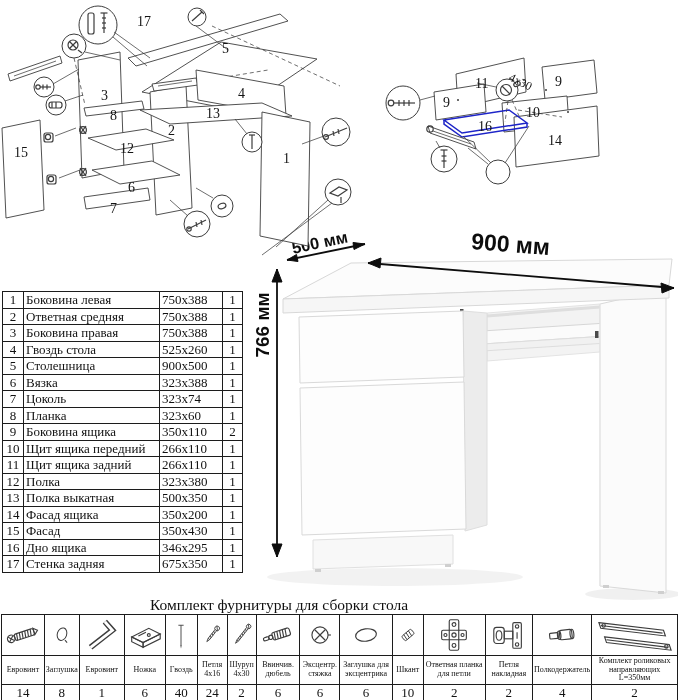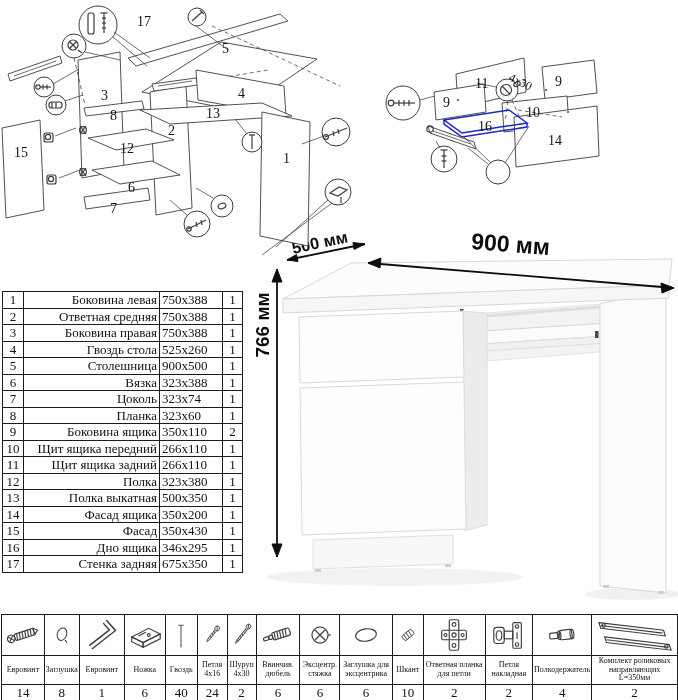--- a/index.html
+++ b/index.html
@@ -12,21 +12,21 @@
   .co{fill:#fff;stroke:#3d3d3d;stroke-width:1;}
   .num{font:14px "Liberation Serif",serif;fill:#141414;}
   .glyph{stroke:#3d3d3d;fill:none;stroke-width:1.2;}
   .gfill{fill:#3d3d3d;stroke:none;}
 
   
   table.parts{position:absolute;left:2px;top:291px;border-collapse:collapse;}
   table.parts td{border:1px solid #1c1c1c;font:13px "Liberation Serif",serif;
                  height:15.5px;padding:0 2px;line-height:1;white-space:nowrap;}
   td.c-num{width:16px;text-align:center;}
-  td.c-name{width:131px;text-align:right;}
+  td.c-name{width:131px;text-align:left;}
   td.c-size{width:58px;text-align:left;}
   td.c-qty{width:15px;text-align:center;}
 
   
   .hw-title{position:absolute;left:0;top:596px;width:558px;text-align:center;
             font:15.5px "Liberation Serif",serif;color:#111;}
   table.hw{position:absolute;left:1px;top:614px;border-collapse:collapse;table-layout:fixed;}
   table.hw td{border:1px solid #1c1c1c;text-align:center;vertical-align:middle;padding:0;}
   tr.hw-icons td{height:40px;}
   tr.hw-names td{height:17px;font:8px "Liberation Serif",serif;line-height:1.08;padding:1px 1px;}
@@ -371,20 +371,21 @@
         </tr>
       <tr>
           <td class="c-num">17</td>
           <td class="c-name">Стенка задняя</td>
           <td class="c-size">675x350</td>
           <td class="c-qty">1</td>
         </tr>
     </tbody>
   </table>
 
+  <div class="hw-title">Комплект фурнитуры для сборки стола</div>
 
   <table class="hw">
     <colgroup>
       <col style="width:43px">
         <col style="width:35px">
         <col style="width:45px">
         <col style="width:40px">
       <col style="width:32px">
         <col style="width:30px">
         <col style="width:29px">

